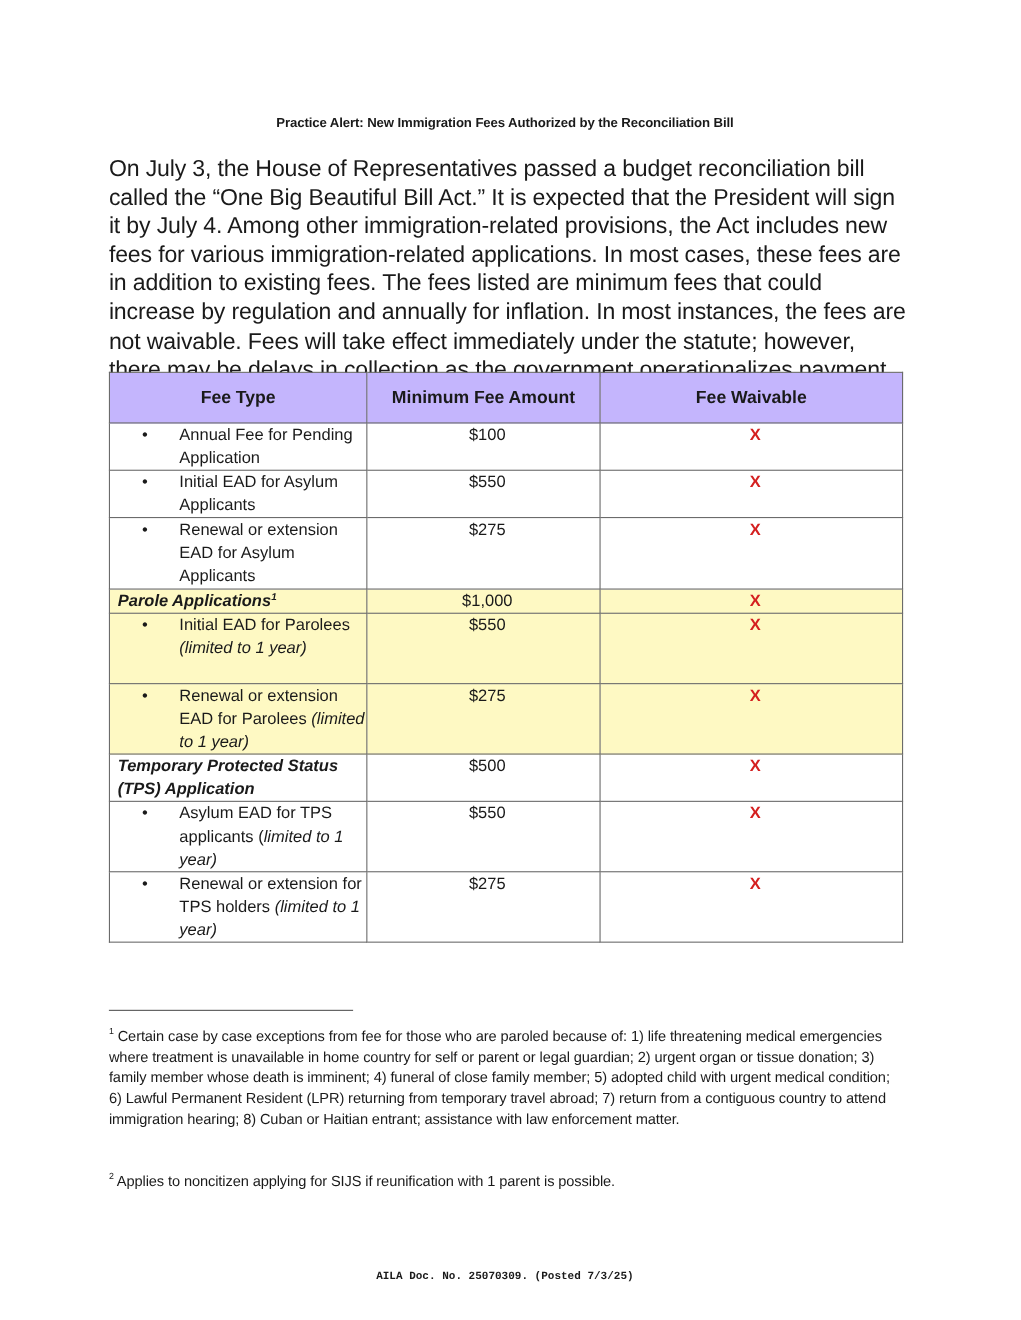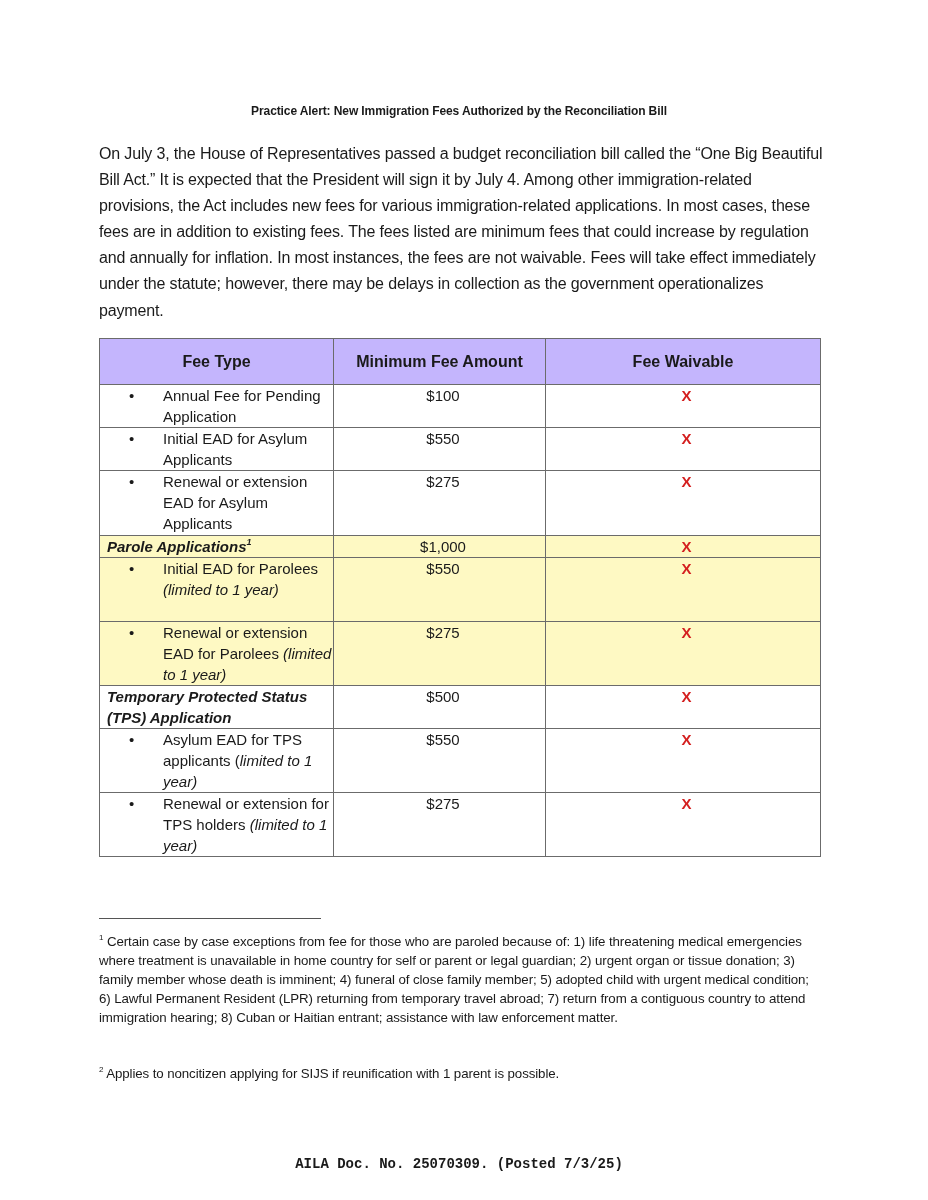--- a/index.html
+++ b/index.html
@@ -6,21 +6,21 @@
   body {
     width: 928px; height: 1200px; background: #ffffff; position: relative;
     font-family: "Liberation Sans", sans-serif; color: #1a1a1a; overflow: hidden;
   }
   .title {
     position: absolute; left: 0; top: 104px; width: 918px; text-align: center;
     font-weight: bold; font-size: 12px; letter-spacing: -0.1px;
   }
   .intro {
     position: absolute; left: 99px; top: 141px; width: 726px;
-    font-size: 16px; line-height: 26.1px; letter-spacing: -0.15px;
+    font-size: 21px; line-height: 26.1px; letter-spacing: -0.15px;
   }
   table.fees {
     position: absolute; left: 99px; top: 338px; width: 721px;
     border-collapse: collapse; font-size: 15px; table-layout: fixed;
   }
   table.fees td, table.fees th {
     border: 1.5px solid #6b6b6b; padding: 0 0 0 7px; vertical-align: top;
     line-height: 21px;
   }
   table.fees th {
@@ -47,21 +47,21 @@
     border-top: 1.3px solid #555;
   }
   .fn {
     position: absolute; left: 99px; width: 725px; font-size: 13.3px; line-height: 19px;
     letter-spacing: -0.1px;
   }
   .fn1 { top: 932px; } .fn2 { top: 1064px; }
   .fn sup { font-size: 8px; }
   .docno {
     position: absolute; left: 0; top: 1156px; width: 918px; text-align: center;
-    font-family: "Liberation Mono", monospace; font-weight: bold; font-size: 14px;
+    font-family: "Liberation Mono", monospace; font-weight: bold; font-size: 10px;
   }
 </style>
 </head>
 <body>
 
 <div class="title">Practice Alert: New Immigration Fees Authorized by the Reconciliation Bill</div>
 <div class="intro">On July 3, the House of Representatives passed a budget reconciliation bill called the “One Big Beautiful Bill Act.” It is expected that the President will sign it by July 4. Among other immigration-related provisions, the Act includes new fees for various immigration-related applications.  In most cases, these fees are in addition to existing fees.  The fees listed are minimum fees that could increase by regulation and annually for inflation.  In most instances, the fees are not waivable.  Fees will take effect immediately under the statute; however, there may be delays in collection as the government operationalizes payment.</div>
 
 <table class="fees">
   <colgroup>

